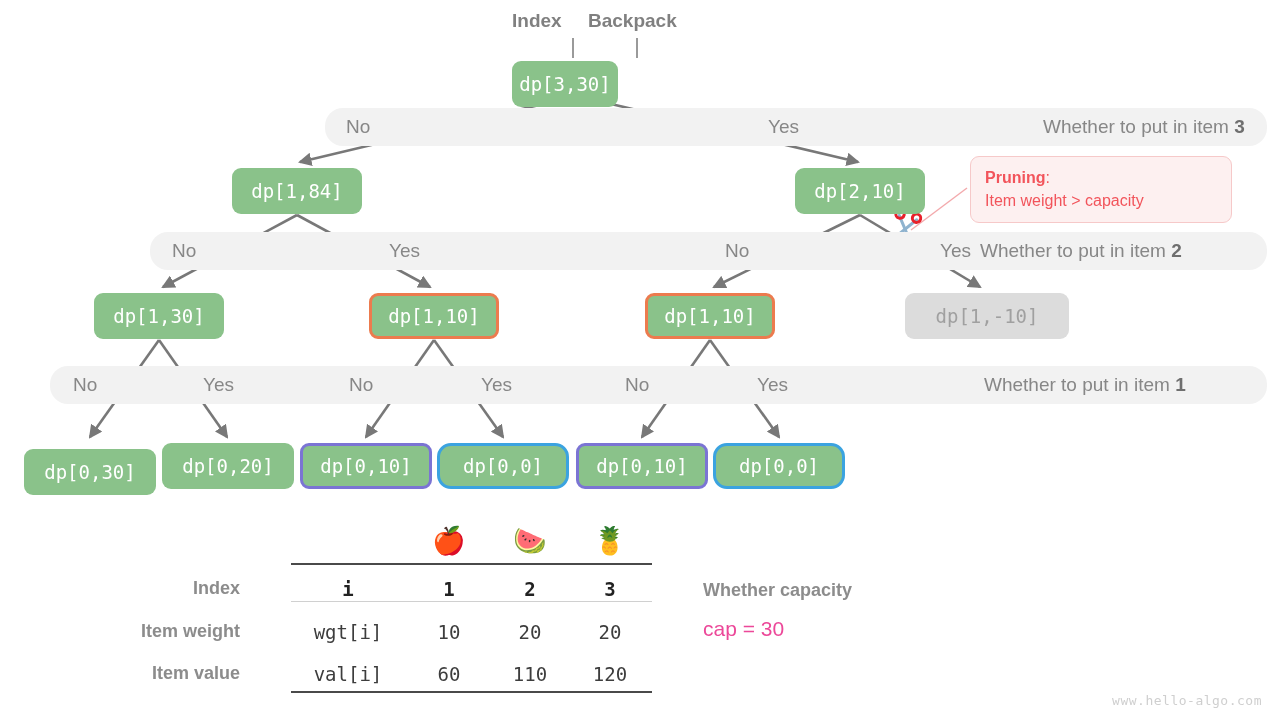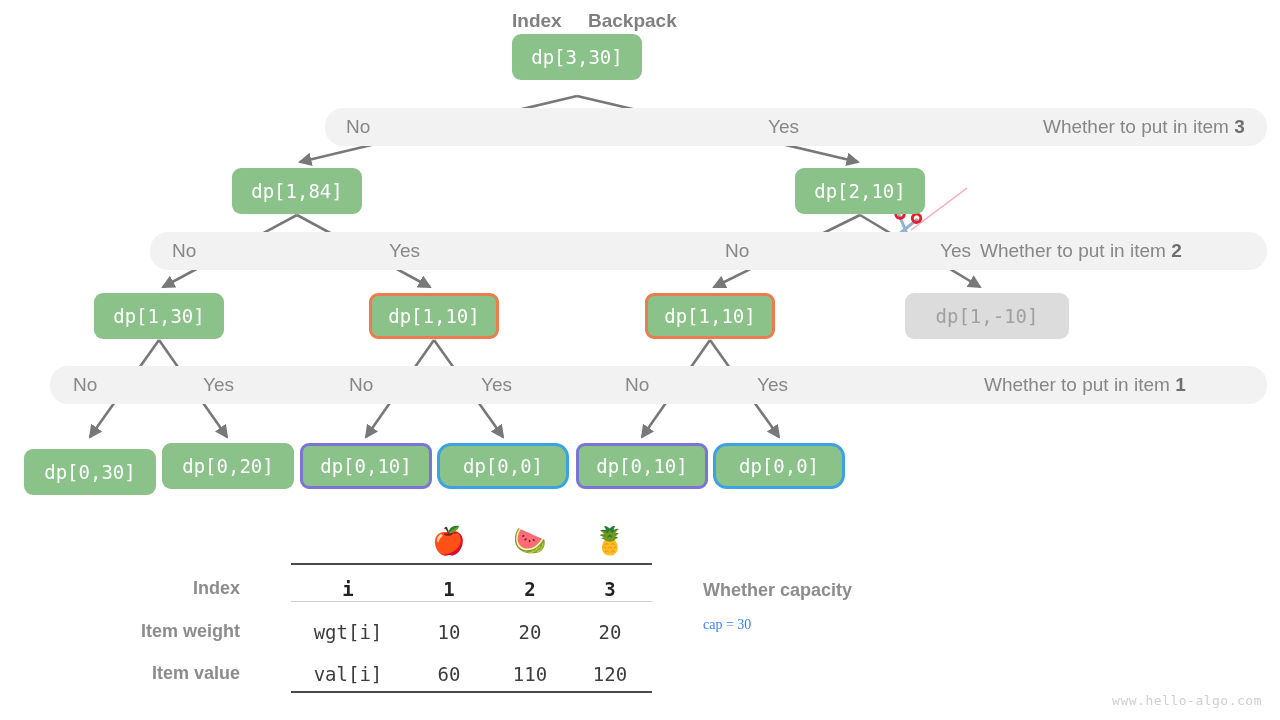--- a/index.html
+++ b/index.html
@@ -103,23 +103,23 @@
 
   .cap-ttl {
     position: absolute;
     font-size: 18px;
     font-weight: bold;
     color: #8c8c8c;
     white-space: nowrap;
   }
   .cap-val {
     position: absolute;
-    font-family: Liberation Serif, serif;
-    font-size: 14px;
-    color: #3b82f6;
+    font-family: Liberation Sans, sans-serif;
+    font-size: 21px;
+    color: #ec4899;
     white-space: nowrap;
   }
   .watermark {
     position: absolute;
     right: 18px;
     bottom: 12px;
     font-family: "DejaVu Sans Mono", monospace;
     font-size: 13px;
     color: #cfcfcf;
     letter-spacing: .5px;
@@ -187,35 +187,41 @@
       <div class="bar-label" style="left: 73px; top: 366px;">No</div>
       <div class="bar-label" style="left: 203px; top: 366px;">Yes</div>
       <div class="bar-label" style="left: 349px; top: 366px;">No</div>
       <div class="bar-label" style="left: 481px; top: 366px;">Yes</div>
       <div class="bar-label" style="left: 625px; top: 366px;">No</div>
       <div class="bar-label" style="left: 757px; top: 366px;">Yes</div>
       <div class="bar-label bar-q" style="left: 984px; top: 366px;">Whether to put in item <b>1</b></div>
     </div>
 
   <div id="nodes-host">
-      <div class="node" style="left: 512px; top: 34px; width: 130px;">dp[3,30]</div>
+      <div class="node" style="left: 512px; top: 61px; width: 106px;">dp[3,30]</div>
       <div class="node" style="left: 232px; top: 168px; width: 130px;">dp[1,84]</div>
       <div class="node" style="left: 795px; top: 168px; width: 130px;">dp[2,10]</div>
       <div class="node" style="left: 94px; top: 293px; width: 130px;">dp[1,30]</div>
       <div class="node dup" style="left: 369px; top: 293px; width: 130px;">dp[1,10]</div>
       <div class="node dup" style="left: 645px; top: 293px; width: 130px;">dp[1,10]</div>
       <div class="node pruned" style="left: 905px; top: 293px; width: 164px;">dp[1,-10]</div>
       <div class="node" style="left: 24px; top: 443px; width: 132px; margin-top: 6px;">dp[0,30]</div>
       <div class="node" style="left: 162px; top: 443px; width: 132px;">dp[0,20]</div>
       <div class="node purple" style="left: 300px; top: 443px; width: 132px;">dp[0,10]</div>
       <div class="node blue" style="left: 437px; top: 443px; width: 132px;">dp[0,0]</div>
       <div class="node purple" style="left: 576px; top: 443px; width: 132px;">dp[0,10]</div>
       <div class="node blue" style="left: 713px; top: 443px; width: 132px;">dp[0,0]</div>
     </div>
 
+  <div class="callout" id="pruning-callout" style="left: 970px; top: 156px; width: 262px;">
+    <div>
+      <span class="ttl">Pruning</span><span>:</span>
+    </div>
+    <div>Item weight &gt; capacity</div>
+  </div>
 
   <div id="table-wrap">
     <div id="rules-host">
         <div class="trule" style="left: 291px; top: 48px; width: 361px;"></div>
         <div class="trule light" style="left: 291px; top: 86px; width: 361px;"></div>
         <div class="trule" style="left: 291px; top: 176px; width: 361px;"></div>
       </div>
     <div id="fruits-host">
         <div class="fruit" style="left: 419px; top: 10px;">🍎</div>
         <div class="fruit" style="left: 500px; top: 10px;">🍉</div>

